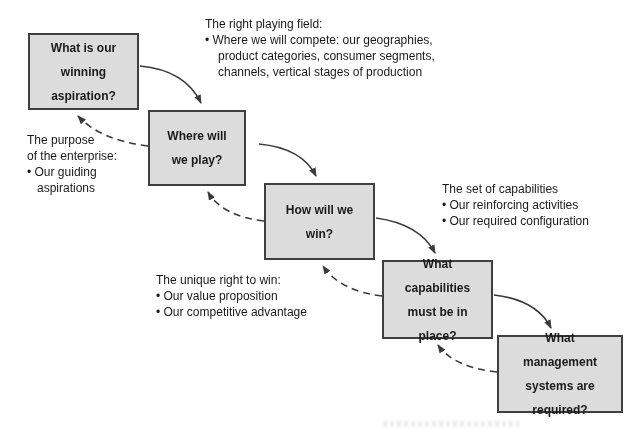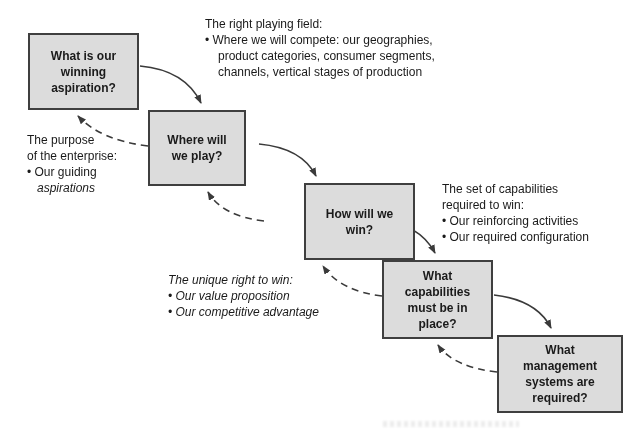--- a/index.html
+++ b/index.html
@@ -35,43 +35,43 @@
     position: absolute;
     box-sizing: border-box;
     background: var(--box-fill, #dcdcdc);
     border: 2px solid var(--box-border, #3f3f3f);
     display: flex;
     align-items: center;
     justify-content: center;
     text-align: center;
     font-weight: bold;
     font-size: 12px;
-    line-height: 16px;
+    line-height: 24px;
     color: var(--text-color, #1a1a1a);
     padding: 0 13px;
   }
   .box .label { display: block; }
   #box-1 { left: 28px;  top: 33px;  width: 111px; height: 77px; }
   #box-2 { left: 148px; top: 110px; width: 98px; height: 76px; }
-  #box-3 { left: 264px; top: 183px; width: 111px; height: 77px; margin-left: 40px; }
+  #box-3 { left: 264px; top: 183px; width: 111px; height: 77px; }
   #box-4 { left: 382px; top: 260px; width: 111px; height: 79px; }
   #box-5 { left: 497px; top: 335px; width: 126px; height: 78px; }
   .annotation {
     position: absolute;
     font-size: 12px;
     line-height: 16px;
     color: var(--text-color, #1a1a1a);
   }
   .annotation .line { white-space: nowrap; }
   .annotation .ind { padding-left: 13px; }
-  .annotation .ind-sm { padding-left: 10px; font-style: italic; }
+  .annotation .ind-sm { padding-left: 10px; }
   #ann-playing-field { left: 205px; top: 16px; }
   #ann-purpose       { left: 27px;  top: 132px; }
   #ann-capabilities  { left: 442px; top: 181px; }
-  #ann-right-to-win  { left: 168px; top: 272px; font-style: italic; }
+  #ann-right-to-win  { left: 156px; top: 272px; }
   #faint-caption {
     position: absolute;
     left: 383px; top: 421px;
     width: 136px; height: 6px;
     background: repeating-linear-gradient(90deg,
       #c9c9c9 0 4px, #ffffff 4px 7px);
     opacity: 0.35;
     filter: blur(1px);
   }
 </style>
@@ -121,21 +121,20 @@
 
   <div id="ann-purpose" class="annotation">
     <div class="line">The purpose</div>
     <div class="line">of the enterprise:</div>
     <div class="line">• Our guiding</div>
     <div class="line ind-sm">aspirations</div>
   </div>
 
   <div id="ann-capabilities" class="annotation">
     <div class="line">The set of capabilities</div>
-    <div class="line">required to win:</div>
     <div class="line">• Our reinforcing activities</div>
     <div class="line">• Our required configuration</div>
   </div>
 
   <div id="ann-right-to-win" class="annotation">
     <div class="line">The unique right to win:</div>
     <div class="line">• Our value proposition</div>
     <div class="line">• Our competitive advantage</div>
   </div>
 

